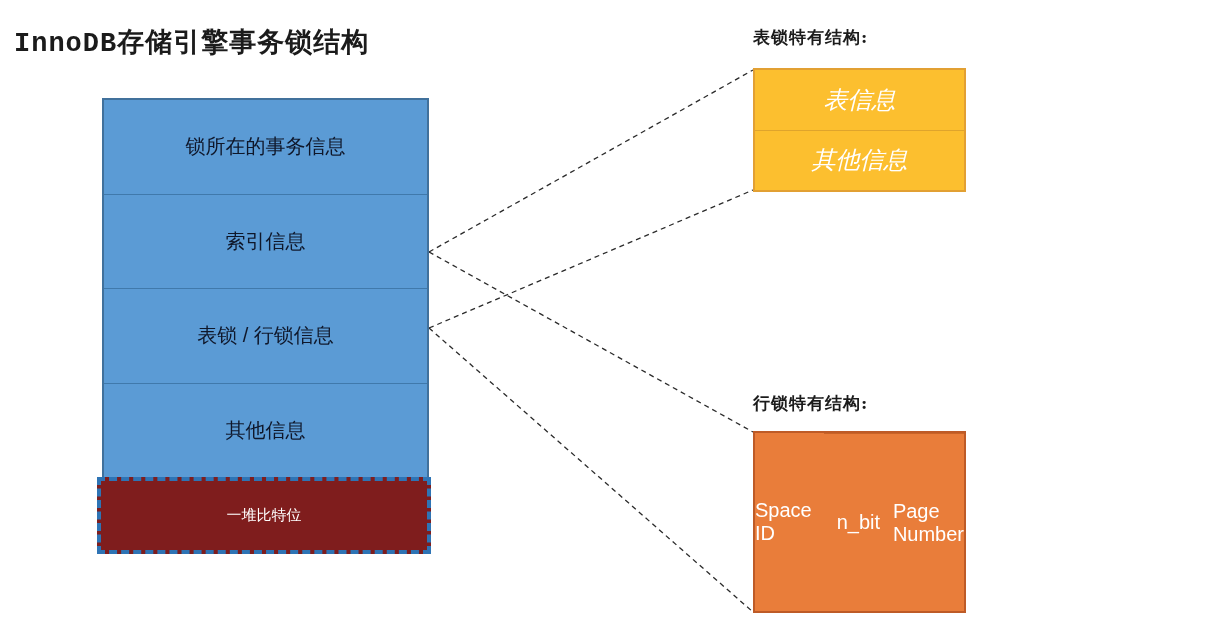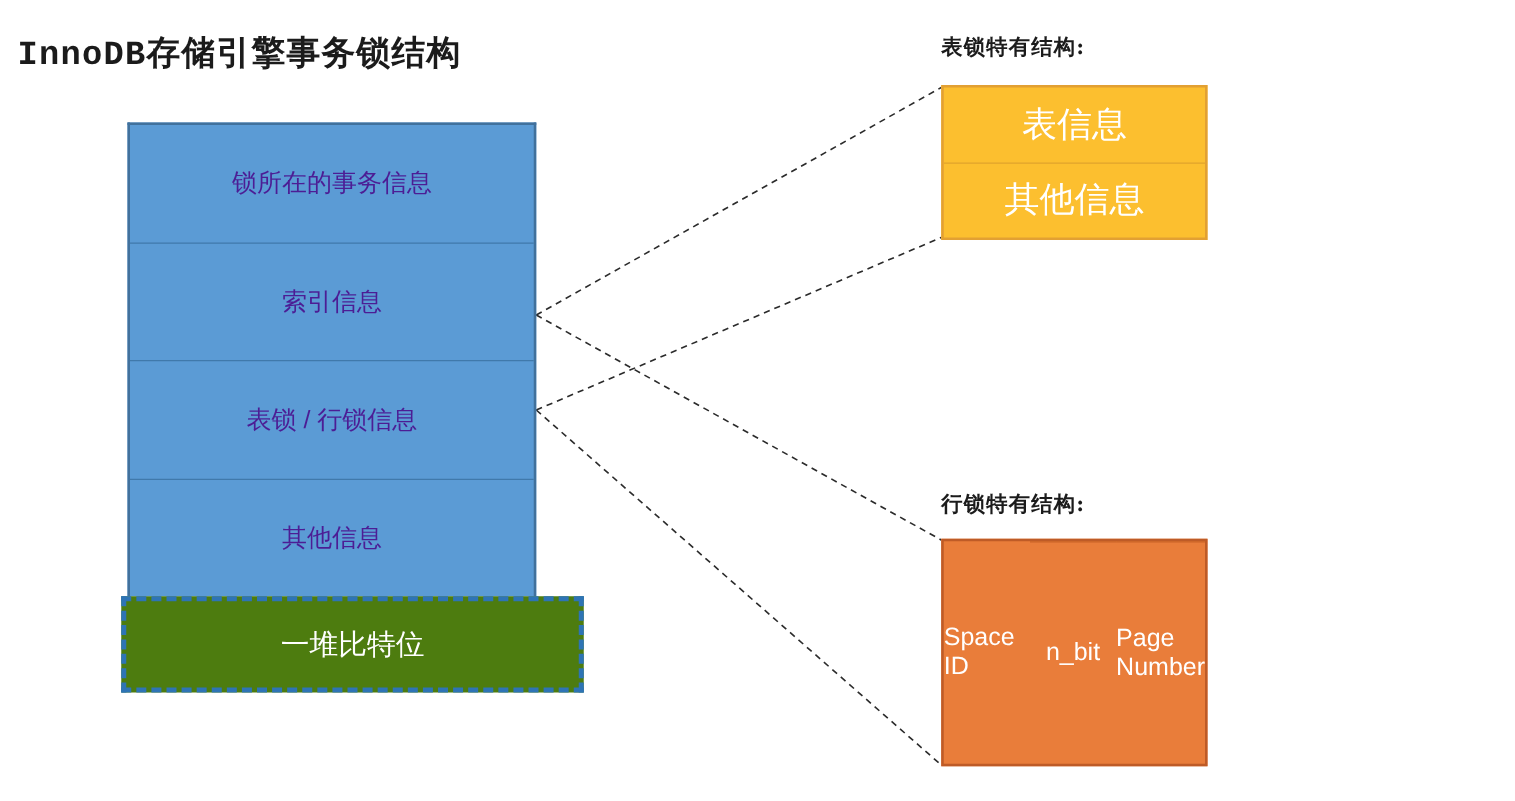--- a/index.html
+++ b/index.html
@@ -38,39 +38,39 @@
     border: 2px solid #41719C;
     border-bottom: none;
     display: flex;
     flex-direction: column;
   }
   .blue-box .row {
     flex: 1;
     display: flex;
     align-items: center;
     justify-content: center;
-    color: #4c1d95;
+    color: #0f172a;
     font-size: 20px;
     border-top: 1.5px solid #4079ab;
   }
   .blue-box .row:first-child { border-top: none; }
   .blue-dashed-box {
     position: absolute;
     left: 97px;
     top: 477px;
-    width: 370px;
+    width: 334px;
     height: 77px;
     box-sizing: border-box;
-    background: #4d7c0f;
+    background: #7f1d1d;
     border: 4px dashed #2E74B5;
     display: flex;
     align-items: center;
     justify-content: center;
     color: #ffffff;
-    font-size: 23px;
+    font-size: 15px;
   }
   
   .side-heading {
     position: absolute;
     left: 753px;
     width: 213px;
     text-align: left;
     font-size: 17px;
     font-weight: bold;
     color: #1b1b1b;
@@ -92,22 +92,23 @@
     border: 2px solid #E2A033;
     display: flex;
     flex-direction: column;
   }
   .yellow-box .row {
     flex: 1;
     display: flex;
     align-items: center;
     justify-content: center;
     color: #ffffff;
-    font-size: 28px;
+    font-size: 24px;
     border-top: 1.5px solid #dfa42c;
+    font-style: italic;
   }
   .yellow-box .row:first-child { border-top: none; }
   
   .orange-box {
     position: absolute;
     left: 753px;
     top: 431px;
     width: 213px;
     height: 182px;
     box-sizing: border-box;

